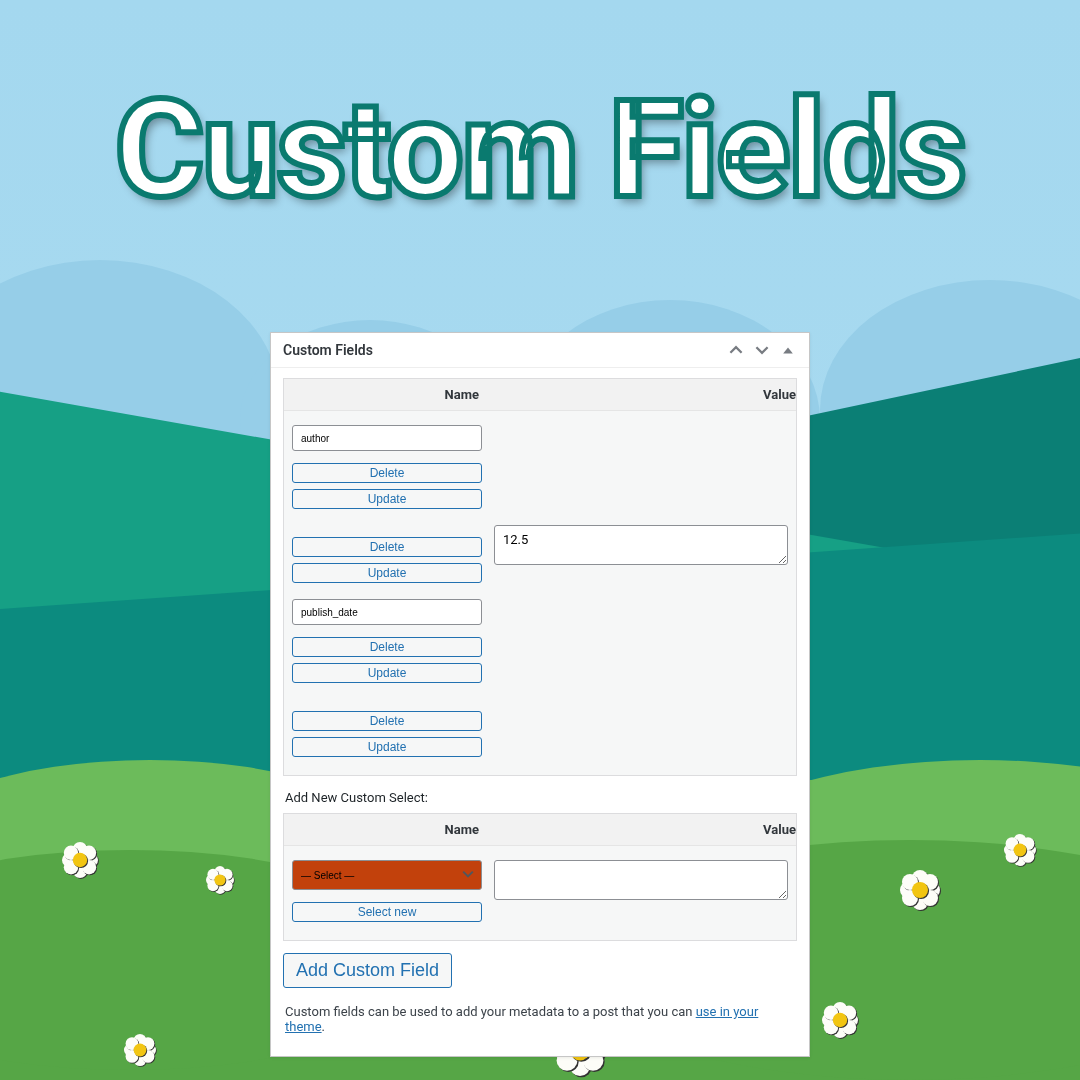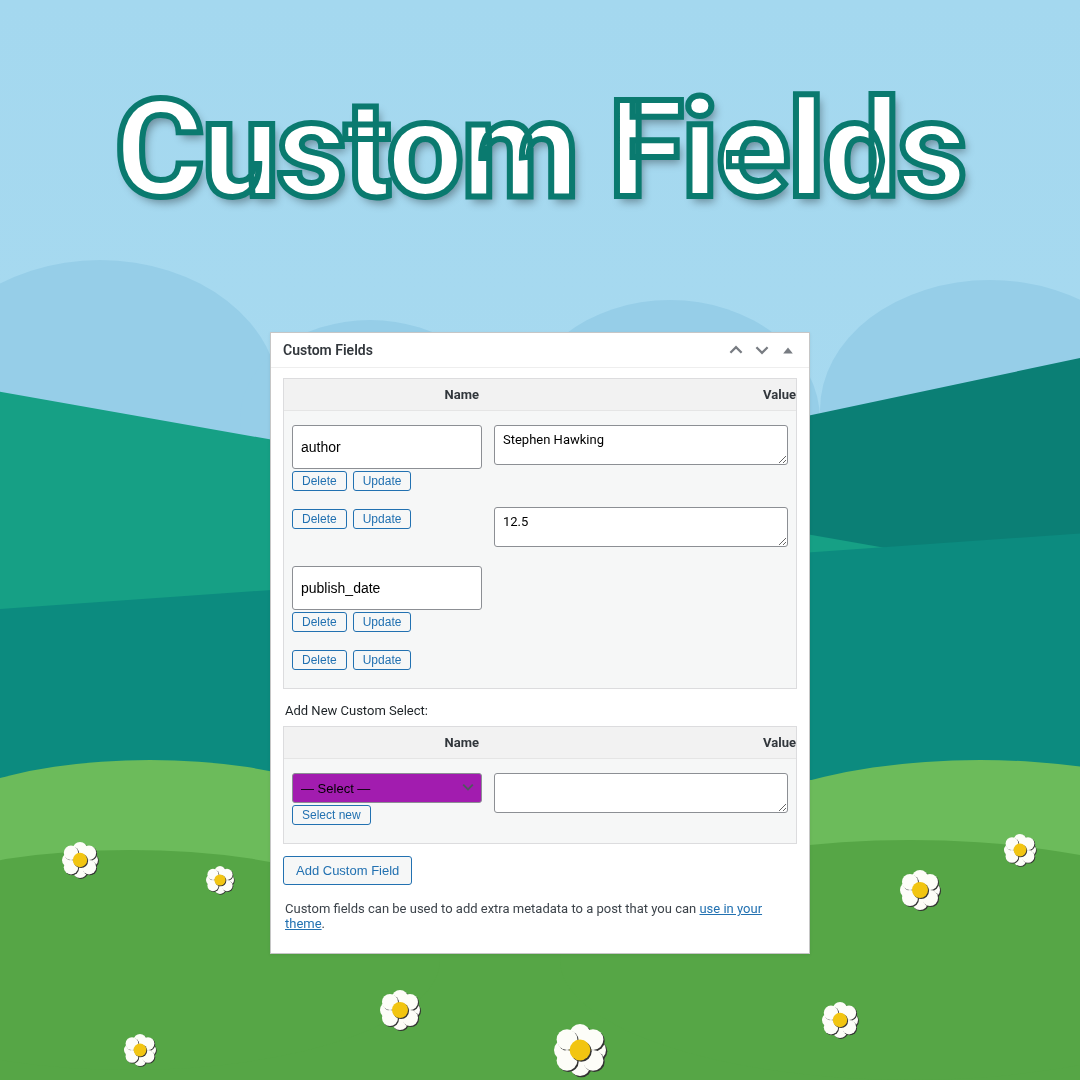--- a/index.html
+++ b/index.html
@@ -54,45 +54,45 @@
   .panel-body { padding: 10px 12px; }
   .inner-box { border:1px solid #dcdcde; background:#f6f7f7; }
   .th-row { display:flex; background:#f2f2f2; border-bottom:1px solid #e5e5e5;}
   .th { flex:1; text-align:right; font-weight:700; padding:8px 0; font-size:13px; }
   .th:first-child{ flex:0 0 195px; }
   .rows-wrap { padding: 6px 8px 10px 8px; }
   .field-row { display:flex; gap:12px; padding:8px 0; }
   .name-col { flex:0 0 190px; }
   .val-col { flex:1; }
   input.name-input {
-    width:100%; height:44px; padding:4px 8px; border:1px solid #8c8f94; border-radius:3px;
-    font-size:14px; background:#fff;
+    width:100%; height:26px; padding:4px 8px; border:1px solid #8c8f94; border-radius:3px;
+    font-size:10px; background:#fff;
   }
   textarea.val-input {
     width:100%; height:40px; padding:6px 8px; border:1px solid #8c8f94; border-radius:3px;
     font-size:13px; background:#fff; resize:both; font-family:inherit;
   }
-  .row-btns { margin-top:2px; display:flex; gap:6px; }
+  .row-btns { margin-top:12px; display:flex; gap:6px;flex-direction:column; }
   .small-btn {
     border:1px solid #2271b1; color:#2271b1; background:#f6f7f7;
     border-radius:3px; padding:2px 9px; font-size:12px; cursor:pointer;
   }
 
   .subheading { padding: 14px 0 8px 2px; font-size:13px; color:#1d2327; }
 
   .select-wrap { position:relative; }
   select.name-select {
     width:100%; height:30px; padding:4px 26px 4px 8px; border:1px solid #8c8f94; border-radius:3px;
-    font-size:13px; background:#a21caf; appearance:none; -webkit-appearance:none;
+    font-size:10px; background:#c2410c; appearance:none; -webkit-appearance:none;
   }
   .select-caret { position:absolute; right:8px; top:8px; pointer-events:none; color:#50575e; }
 
   .add-btn-row { padding: 12px 0 16px 0; }
   .add-btn { border:1px solid #2271b1; color:#2271b1; background:#f6f7f7;
-    border-radius:3px; padding:6px 12px; font-size:13px; cursor:pointer; }
+    border-radius:3px; padding:6px 12px; font-size:18px; cursor:pointer; }
 
   .footer-text { font-size:13px; color:#3c434a; padding:0 2px 12px 2px;}
   .footer-text a { color:#2271b1; text-decoration:underline; cursor:pointer;}
 
   svg { display:block; }
 </style>
 </head>
 <body>
 
 <div class="sky"></div>
@@ -230,23 +230,20 @@
         <div class="th">Value</div>
       </div>
       <div class="rows-wrap" id="rows">
           <div class="field-row">
     <div class="name-col">
       <input class="name-input" value="author" style="">
       <div class="row-btns">
         <button class="small-btn">Delete</button>
         <button class="small-btn">Update</button>
       </div>
-    </div>
-    <div class="val-col">
-      <textarea class="val-input" style="">Stephen Hawking</textarea>
     </div>
           </div>
           <div class="field-row">
     <div class="name-col">
       <div class="row-btns">
         <button class="small-btn">Delete</button>
         <button class="small-btn">Update</button>
       </div>
     </div>
     <div class="val-col">
@@ -302,16 +299,16 @@
           </div>
         </div>
       </div>
     </div>
 
     <div class="add-btn-row">
       <button class="add-btn">Add Custom Field</button>
     </div>
 
     <div class="footer-text">
-      <span>Custom fields can be used to add extra metadata to a post that you can </span><a>use in your theme</a><span>.</span>
+      <span>Custom fields can be used to add your metadata to a post that you can </span><a>use in your theme</a><span>.</span>
     </div>
   </div>
 </div>
 
 </body></html>

